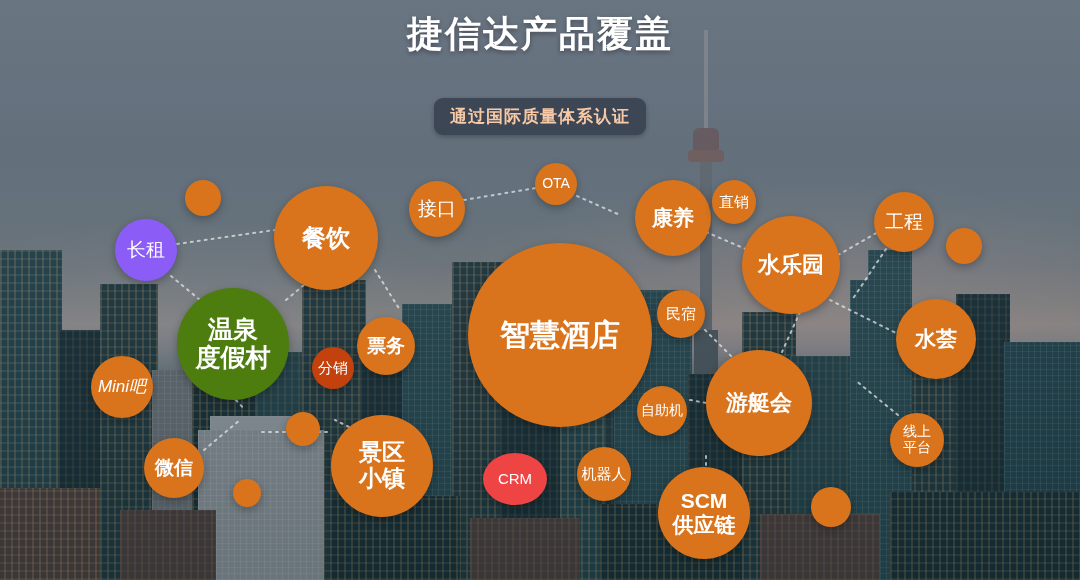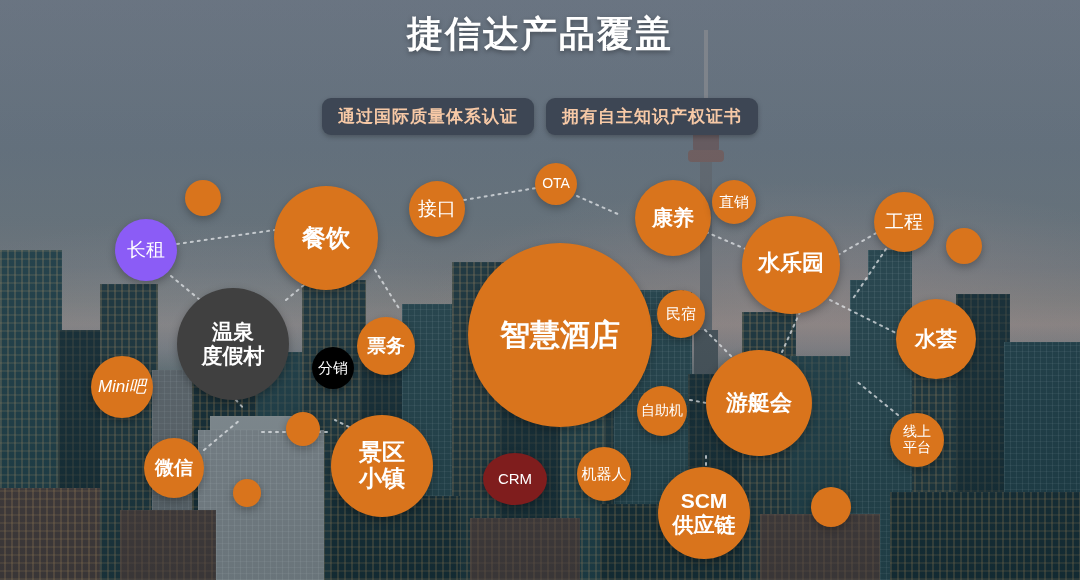--- a/index.html
+++ b/index.html
@@ -193,21 +193,20 @@
         <i class="win"></i>
       </div>
   </div>
 
   <div class="bg-scrim"></div>
 
   <div class="title">捷信达产品覆盖</div>
 
   <div class="badges">
     <div class="badge">通过国际质量体系认证</div>
-    <div class="badge">拥有自主知识产权证书</div>
   </div>
 
   <svg class="links" id="link-layer" viewBox="0 0 1080 580" preserveAspectRatio="none">
       <line x1="177" y1="244" x2="275" y2="230" stroke="#e6e9ec" stroke-width="2" stroke-dasharray="2 5" stroke-linecap="round" opacity="0.72"></line>
       <line x1="171" y1="276" x2="200" y2="300" stroke="#e6e9ec" stroke-width="2" stroke-dasharray="2 5" stroke-linecap="round" opacity="0.72"></line>
       <line x1="286" y1="300" x2="310" y2="280" stroke="#e6e9ec" stroke-width="2" stroke-dasharray="2 5" stroke-linecap="round" opacity="0.72"></line>
       <line x1="375" y1="270" x2="400" y2="310" stroke="#e6e9ec" stroke-width="2" stroke-dasharray="2 5" stroke-linecap="round" opacity="0.72"></line>
       <line x1="464" y1="200" x2="536" y2="188" stroke="#e6e9ec" stroke-width="2" stroke-dasharray="2 5" stroke-linecap="round" opacity="0.72"></line>
       <line x1="577" y1="196" x2="620" y2="215" stroke="#e6e9ec" stroke-width="2" stroke-dasharray="2 5" stroke-linecap="round" opacity="0.72"></line>
       <line x1="706" y1="232" x2="748" y2="250" stroke="#e6e9ec" stroke-width="2" stroke-dasharray="2 5" stroke-linecap="round" opacity="0.72"></line>
@@ -222,43 +221,43 @@
       <line x1="898" y1="415" x2="855" y2="380" stroke="#e6e9ec" stroke-width="2" stroke-dasharray="2 5" stroke-linecap="round" opacity="0.72"></line>
       <line x1="355" y1="430" x2="335" y2="420" stroke="#e6e9ec" stroke-width="2" stroke-dasharray="2 5" stroke-linecap="round" opacity="0.72"></line>
       <line x1="262" y1="432" x2="332" y2="432" stroke="#e6e9ec" stroke-width="2" stroke-dasharray="2 5" stroke-linecap="round" opacity="0.72"></line>
       <line x1="204" y1="450" x2="240" y2="420" stroke="#e6e9ec" stroke-width="2" stroke-dasharray="2 5" stroke-linecap="round" opacity="0.72"></line>
       <line x1="236" y1="400" x2="245" y2="410" stroke="#e6e9ec" stroke-width="2" stroke-dasharray="2 5" stroke-linecap="round" opacity="0.72"></line>
     </svg>
 
   <div id="bubble-layer">
       <div class="bubble" style="left: 560px; top: 335px; width: 184px; height: 184px; font-size: 30px; background: rgb(217, 116, 28);">智慧酒店</div>
       <div class="bubble" style="left: 326px; top: 238px; width: 104px; height: 104px; font-size: 24px; background: rgb(217, 116, 28);">餐饮</div>
-      <div class="bubble" style="left: 233px; top: 344px; width: 112px; height: 112px; font-size: 21px; background: #404040;">温泉
+      <div class="bubble" style="left: 233px; top: 344px; width: 112px; height: 112px; font-size: 25px; background: #4d7c0f; font-family: Liberation Serif, serif;">温泉
 度假村</div>
       <div class="bubble" style="left: 382px; top: 466px; width: 102px; height: 102px; font-size: 23px; background: rgb(217, 116, 28);">景区
 小镇</div>
-      <div class="bubble" style="left: 791px; top: 265px; width: 98px; height: 98px; font-size: 22px; background: rgb(217, 116, 28); font-family: Liberation Mono, monospace;">水乐园</div>
+      <div class="bubble" style="left: 791px; top: 265px; width: 98px; height: 98px; font-size: 22px; background: rgb(217, 116, 28);">水乐园</div>
       <div class="bubble" style="left: 759px; top: 403px; width: 106px; height: 106px; font-size: 22px; background: rgb(217, 116, 28);">游艇会</div>
       <div class="bubble" style="left: 704px; top: 513px; width: 92px; height: 92px; font-size: 21px; background: rgb(217, 116, 28);">SCM
 供应链</div>
       <div class="bubble" style="left: 673px; top: 218px; width: 76px; height: 76px; font-size: 21px; background: rgb(217, 116, 28);">康养</div>
       <div class="bubble" style="left: 936px; top: 339px; width: 80px; height: 80px; font-size: 21px; background: rgb(217, 116, 28);">水荟</div>
       <div class="bubble plain" style="left: 146px; top: 250px; width: 62px; height: 62px; font-size: 19px; background: #8b5cf6;">长租</div>
       <div class="bubble plain" style="left: 437px; top: 209px; width: 56px; height: 56px; font-size: 19px; background: rgb(217, 116, 28);">接口</div>
       <div class="bubble plain" style="left: 386px; top: 346px; width: 58px; height: 58px; font-size: 19px; background: rgb(217, 116, 28); font-weight: bold;">票务</div>
       <div class="bubble plain" style="left: 904px; top: 222px; width: 60px; height: 60px; font-size: 19px; background: rgb(217, 116, 28);">工程</div>
       <div class="bubble" style="left: 174px; top: 468px; width: 60px; height: 60px; font-size: 19px; background: rgb(217, 116, 28);">微信</div>
       <div class="bubble plain" style="left: 122px; top: 387px; width: 62px; height: 62px; font-size: 17px; background: rgb(217, 116, 28); font-style: italic;">Mini吧</div>
-      <div class="bubble plain" style="left: 333px; top: 368px; width: 42px; height: 42px; font-size: 15px; background: #000000;">分销</div>
+      <div class="bubble plain" style="left: 333px; top: 368px; width: 42px; height: 42px; font-size: 15px; background: #c2410c;">分销</div>
       <div class="bubble plain" style="left: 556px; top: 184px; width: 42px; height: 42px; font-size: 14px; background: rgb(217, 116, 28);">OTA</div>
       <div class="bubble plain" style="left: 734px; top: 202px; width: 44px; height: 44px; font-size: 15px; background: rgb(217, 116, 28);">直销</div>
       <div class="bubble plain" style="left: 681px; top: 314px; width: 48px; height: 48px; font-size: 15px; background: rgb(217, 116, 28);">民宿</div>
       <div class="bubble plain" style="left: 662px; top: 411px; width: 50px; height: 50px; font-size: 14px; background: rgb(217, 116, 28);">自助机</div>
       <div class="bubble plain" style="left: 604px; top: 474px; width: 54px; height: 54px; font-size: 15px; background: rgb(217, 116, 28);">机器人</div>
-      <div class="bubble plain" style="left: 515px; top: 479px; width: 64px; height: 52px; font-size: 15px; background: #7f1d1d;">CRM</div>
+      <div class="bubble plain" style="left: 515px; top: 479px; width: 64px; height: 52px; font-size: 15px; background: #ef4444;">CRM</div>
       <div class="bubble plain" style="left: 917px; top: 440px; width: 54px; height: 54px; font-size: 14px; background: rgb(217, 116, 28);">线上
 平台</div>
       <div class="bubble plain" style="left: 203px; top: 198px; width: 36px; height: 36px; font-size: 12px; background: rgb(217, 116, 28);"></div>
       <div class="bubble plain" style="left: 247px; top: 493px; width: 28px; height: 28px; font-size: 12px; background: rgb(217, 116, 28);"></div>
       <div class="bubble plain" style="left: 303px; top: 429px; width: 34px; height: 34px; font-size: 12px; background: rgb(217, 116, 28);"></div>
       <div class="bubble plain" style="left: 964px; top: 246px; width: 36px; height: 36px; font-size: 12px; background: rgb(217, 116, 28);"></div>
       <div class="bubble plain" style="left: 831px; top: 507px; width: 40px; height: 40px; font-size: 12px; background: rgb(217, 116, 28);"></div>
     </div>
 
 </div>

